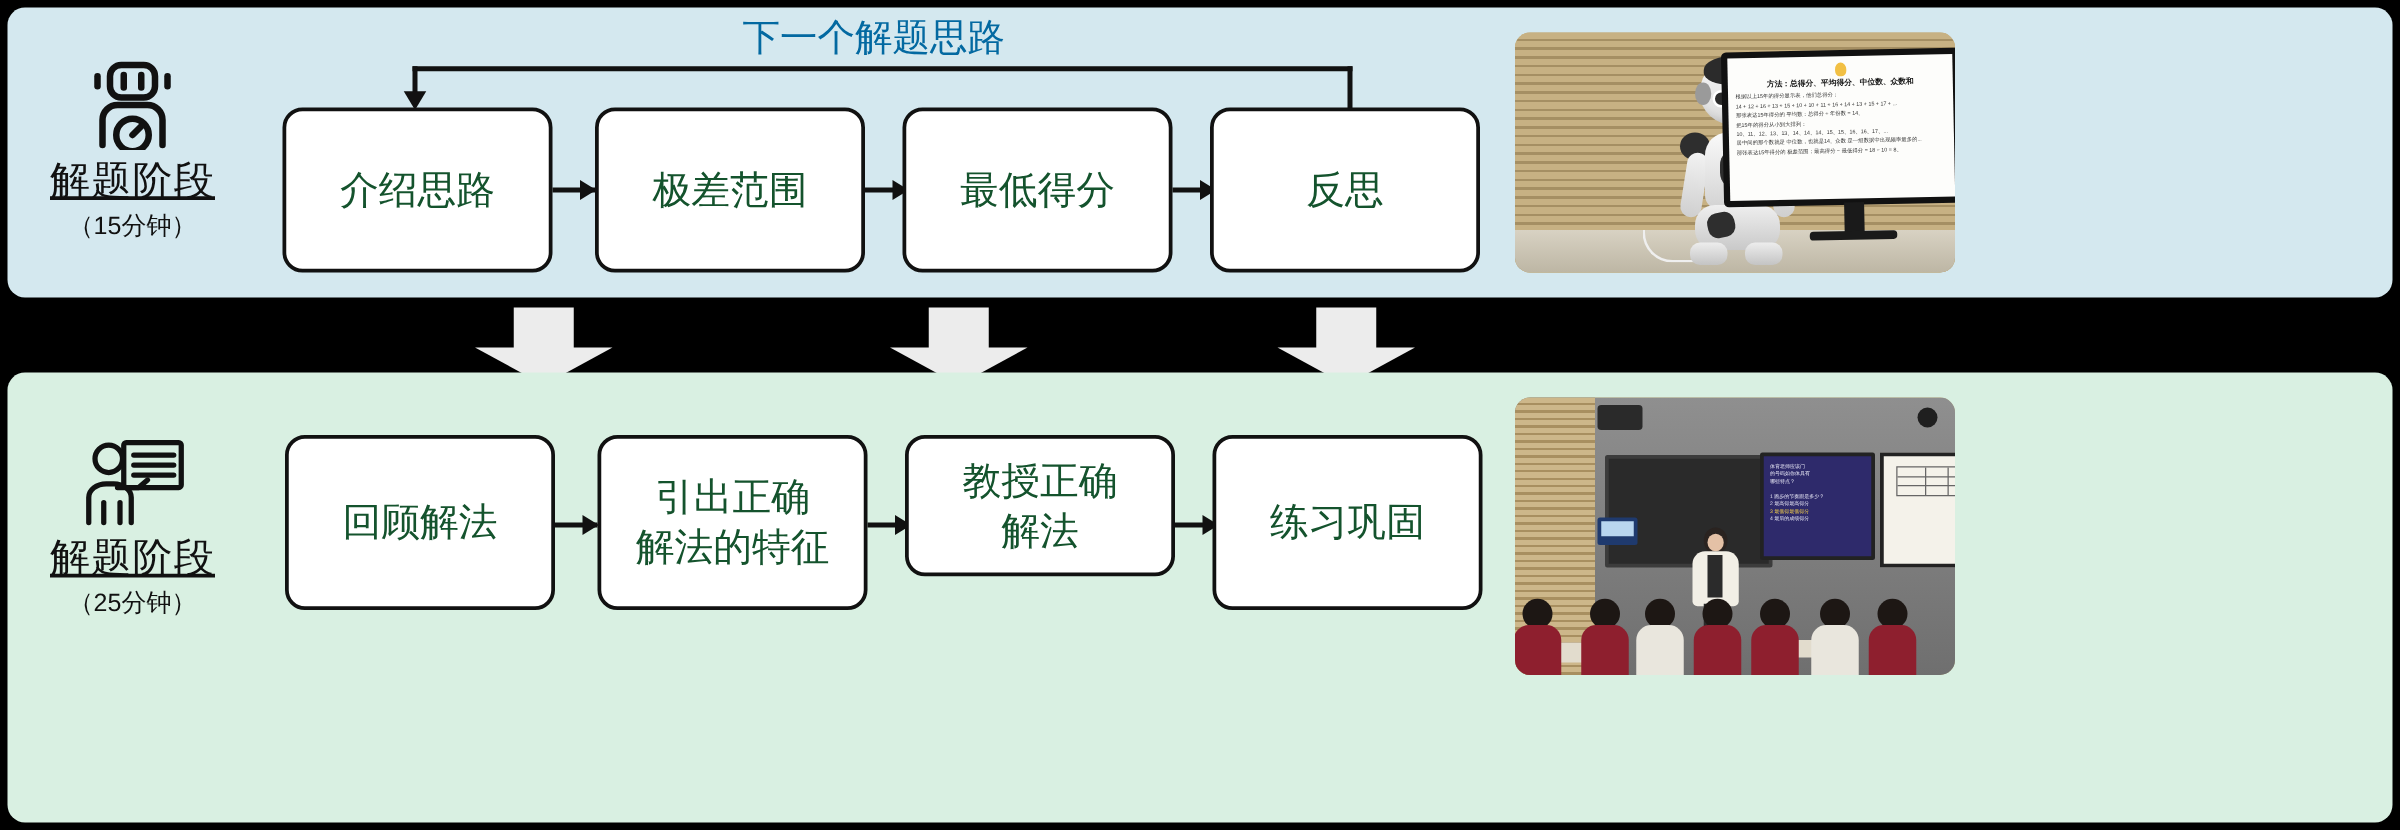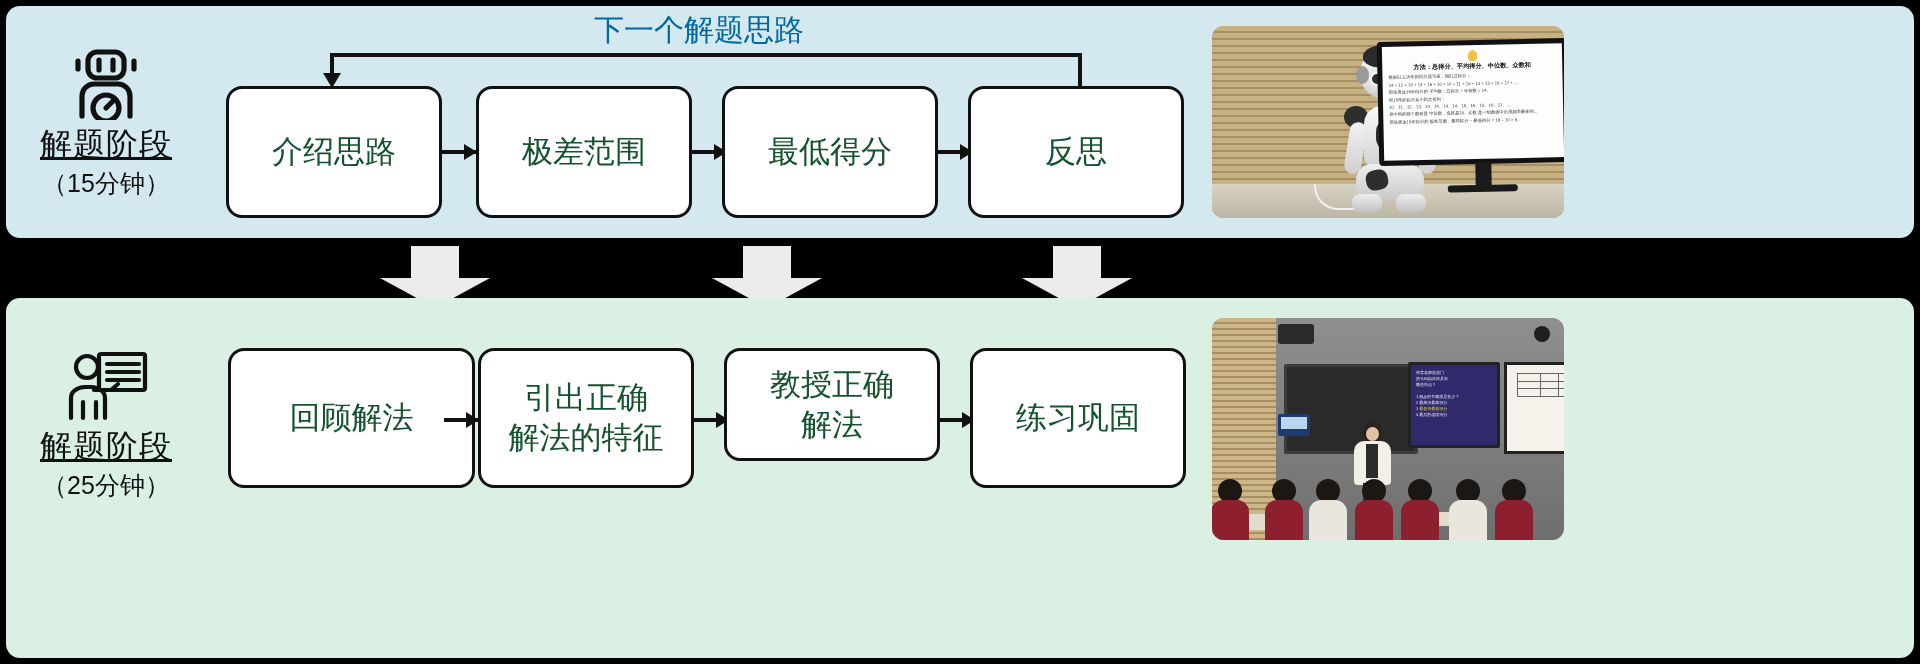--- a/index.html
+++ b/index.html
@@ -8,21 +8,21 @@
 
   
   .panel{position:absolute;border-radius:14px;box-sizing:border-box;}
   #panel-solve{left:6px;top:6px;width:1908px;height:232px;background:#d4e8ef;}
   #panel-teach{left:6px;top:298px;width:1908px;height:360px;background:#d9f0e2;}
 
   
   .phase-label{position:absolute;left:0;width:212px;text-align:center;color:#111;}
   .phase-icon{height:72px;display:flex;align-items:center;justify-content:center;}
   .phase-title{font-size:32px;line-height:1.15;margin-top:6px;letter-spacing:1px;white-space:nowrap;text-decoration:underline;}
-  .phase-dur{font-size:25px;margin-top:4px;white-space:nowrap;}
+  .phase-dur{font-size:20px;margin-top:4px;white-space:nowrap;}
 
   #label-solve{top:48px;}
   #label-teach{top:350px;}
 
   
   .step{position:absolute;background:#fff;border:3.5px solid #111;border-radius:16px;
         display:flex;align-items:center;justify-content:center;text-align:center;
         font-size:31px;line-height:1.28;color:#14532d;box-sizing:border-box;padding:4px 8px;}
 
   
@@ -222,21 +222,21 @@
         <path d="M8 68 V48 a14 11 0 0 1 14 -11 h6 a14 11 0 0 1 14 11 v20"></path>
         <path d="M31 40 L48 40 L55 34"></path>
         <line x1="20" y1="52" x2="20" y2="68"></line>
         <line x1="33" y1="52" x2="33" y2="68"></line>
       </svg>
     </div>
     <div class="phase-title">解题阶段</div>
     <div class="phase-dur">（25分钟）</div>
   </div>
 
-  <div class="step" id="t1" style="left:228px;top:348px;width:247px;height:140px;">回顾解法</div>
+  <div class="step" id="t1" style="left:228px;top:348px;width:216px;height:140px;">回顾解法</div>
   <div class="hconn" style="left:444px;top:418px;width:34px;"></div>
 
   <div class="step" id="t2" style="left:478px;top:348px;width:216px;height:140px;white-space:pre-line;">引出正确
 解法的特征</div>
   <div class="hconn" style="left:694px;top:418px;width:34px;"></div>
 
   <div class="step" id="t3" style="left:724px;top:348px;width:216px;height:113px;white-space:pre-line;">教授正确
 解法</div>
   <div class="hconn" style="left:940px;top:418px;width:34px;"></div>
 

